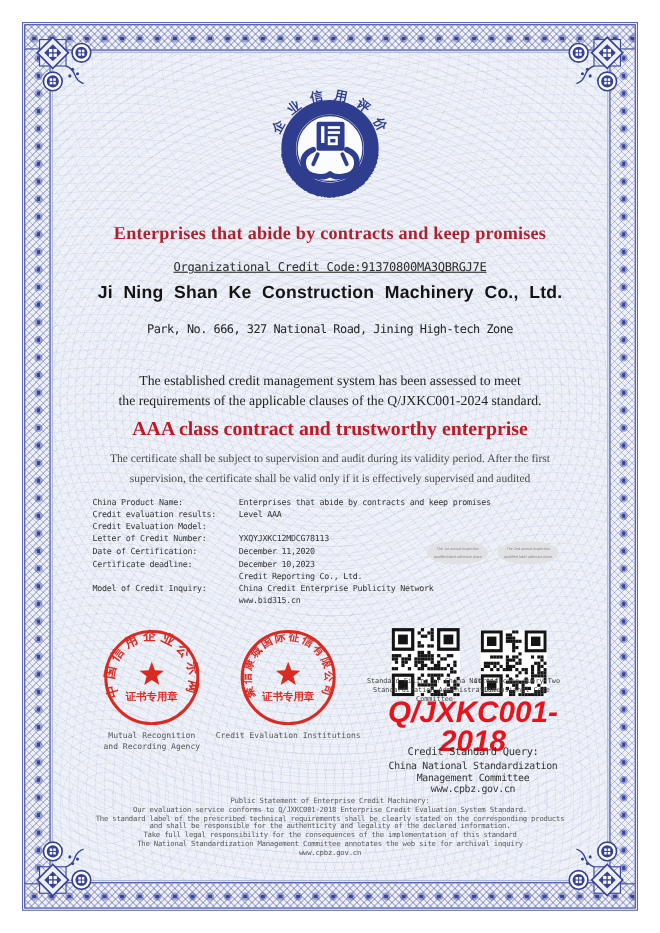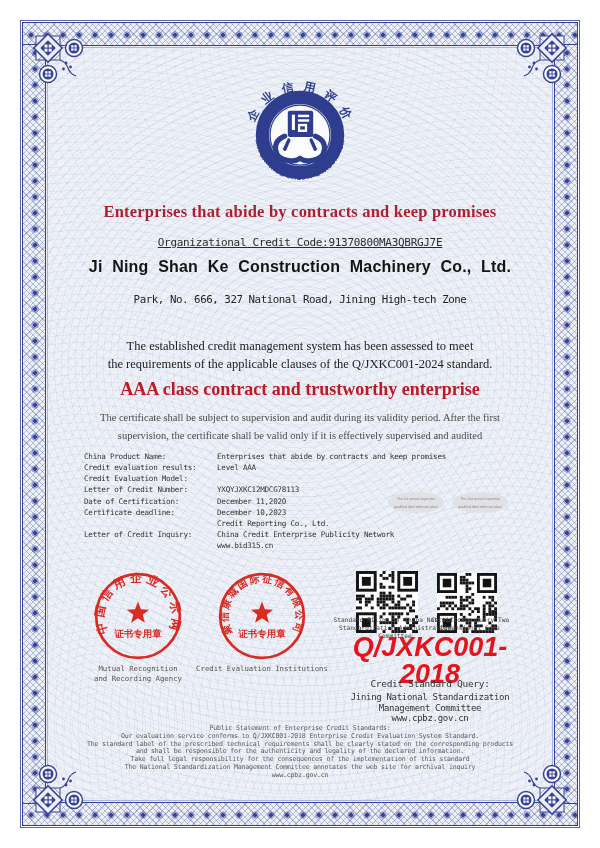--- a/index.html
+++ b/index.html
@@ -215,21 +215,21 @@
     </div>
   <div class="drow" data-interactable="false">
       <span class="dl" data-interactable="false">Certificate deadline:</span>
       <span class="dv" data-interactable="false">December 10,2023</span>
     </div>
   <div class="drow" data-interactable="false">
       <span class="dl" data-interactable="false"></span>
       <span class="dv" data-interactable="false">Credit Reporting Co., Ltd.</span>
     </div>
   <div class="drow" data-interactable="false">
-      <span class="dl" data-interactable="false">Letter of Credit Inquiry:</span>
+      <span class="dl" data-interactable="false">Model of Credit Inquiry:</span>
       <span class="dv" data-interactable="false">China Credit Enterprise Publicity Network</span>
     </div>
   <div class="drow" data-interactable="false">
       <span class="dl" data-interactable="false"></span>
       <span class="dv" data-interactable="false">www.bid315.cn</span>
     </div>
 </div>
 
 <div class="sticker st1" data-interactable="false">
   <span data-interactable="false">The 1st annual inspection</span>
@@ -532,26 +532,26 @@
   <div data-interactable="false">Certificate Query Two</div>
   <div data-interactable="false">Dimensional Code</div>
 </div>
 
 <div class="abs std" data-interactable="false">
   <div data-interactable="false">Q/JXKC001-</div>
   <div data-interactable="false">2018</div>
 </div>
 <div class="abs query-label" data-interactable="false">Credit Standard Query:</div>
 <div class="abs query-org" data-interactable="false">
-  <div data-interactable="false">Jining National Standardization</div>
+  <div data-interactable="false">China National Standardization</div>
   <div data-interactable="false">Management Committee</div>
   <div data-interactable="false">www.cpbz.gov.cn</div>
 </div>
 
 <div class="abs footer" data-interactable="false">
-  <div data-interactable="false">Public Statement of Enterprise Credit Standards:</div>
+  <div data-interactable="false">Public Statement of Enterprise Credit Machinery:</div>
   <div data-interactable="false">Our evaluation service conforms to Q/JXKC001-2018 Enterprise Credit Evaluation System Standard.</div>
   <div data-interactable="false">The standard label of the prescribed technical requirements shall be clearly stated on the corresponding products</div>
   <div data-interactable="false">and shall be responsible for the authenticity and legality of the declared information.</div>
   <div data-interactable="false">Take full legal responsibility for the consequences of the implementation of this standard</div>
   <div data-interactable="false">The National Standardization Management Committee annotates the web site for archival inquiry</div>
   <div data-interactable="false">www.cpbz.gov.cn</div>
 </div>
 
 </body></html>

